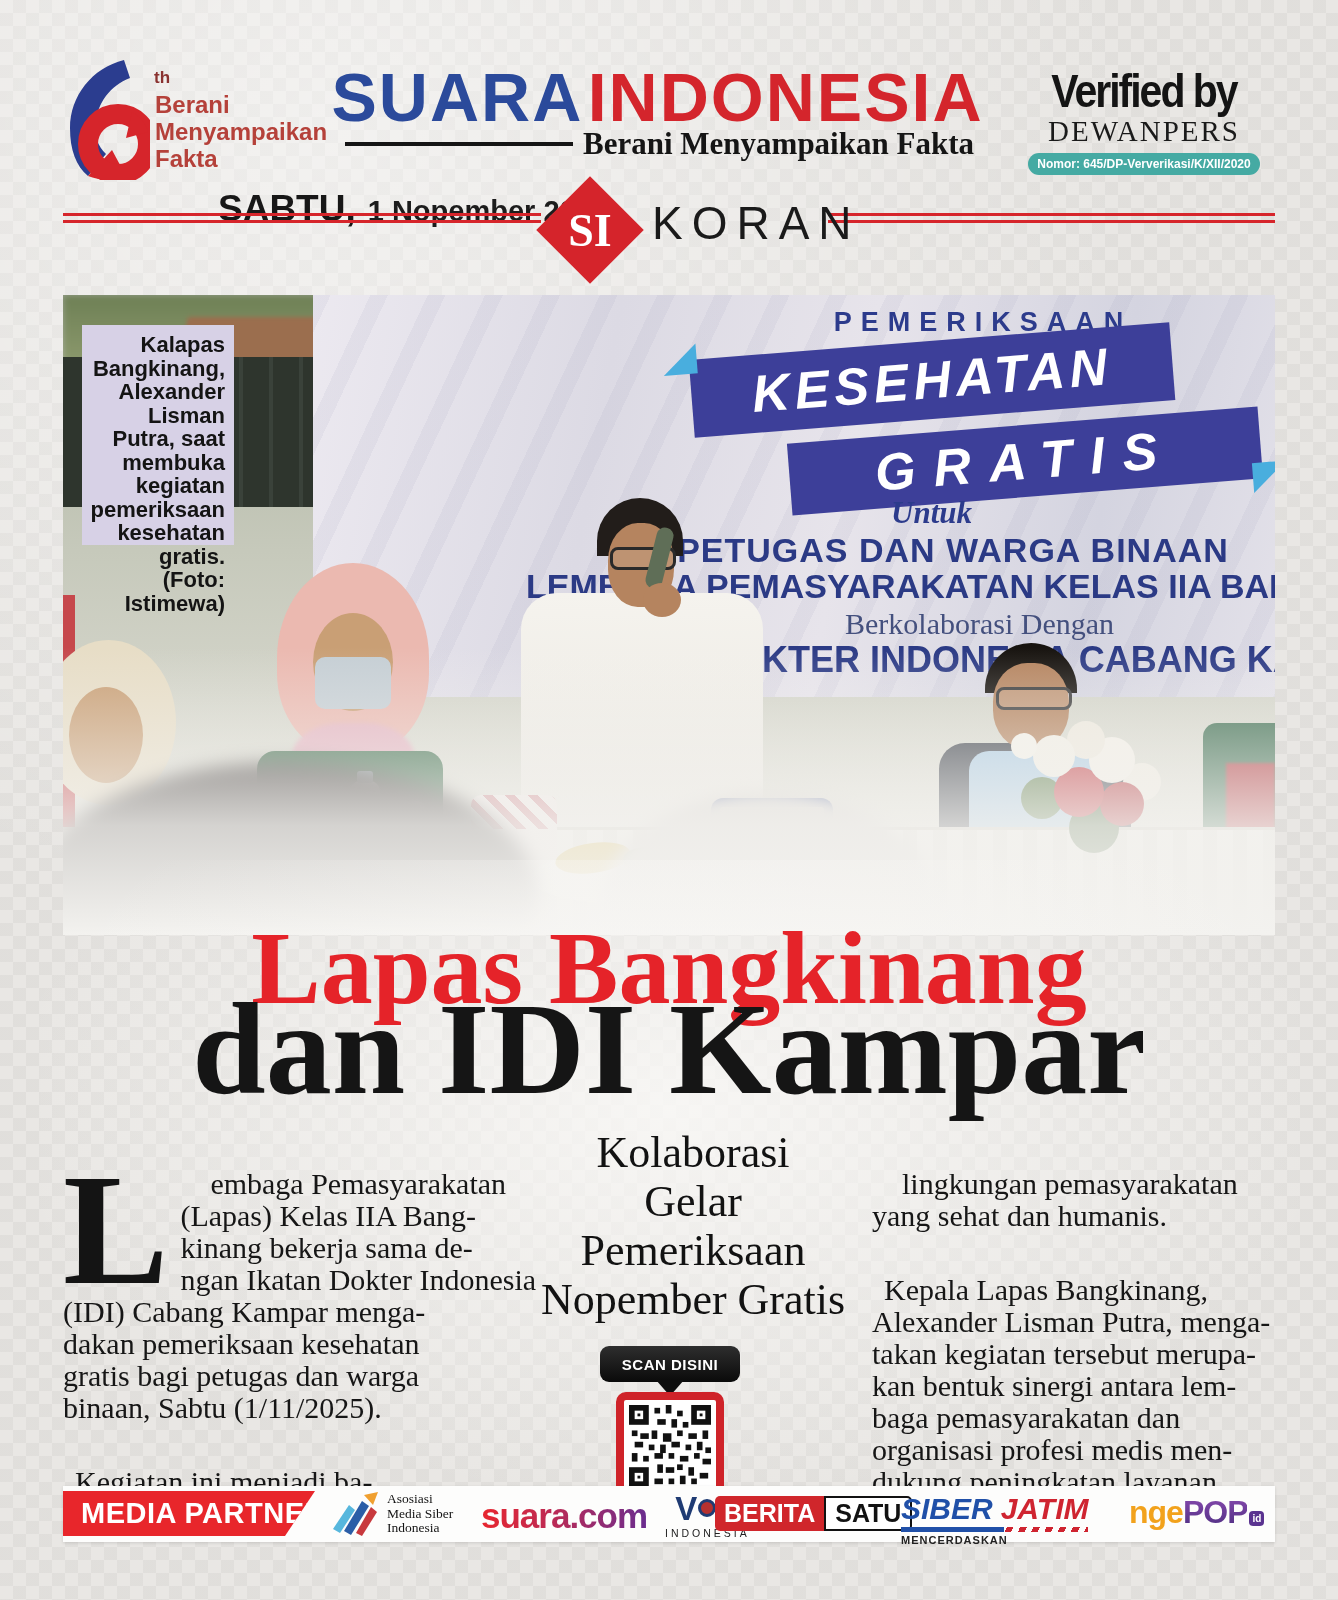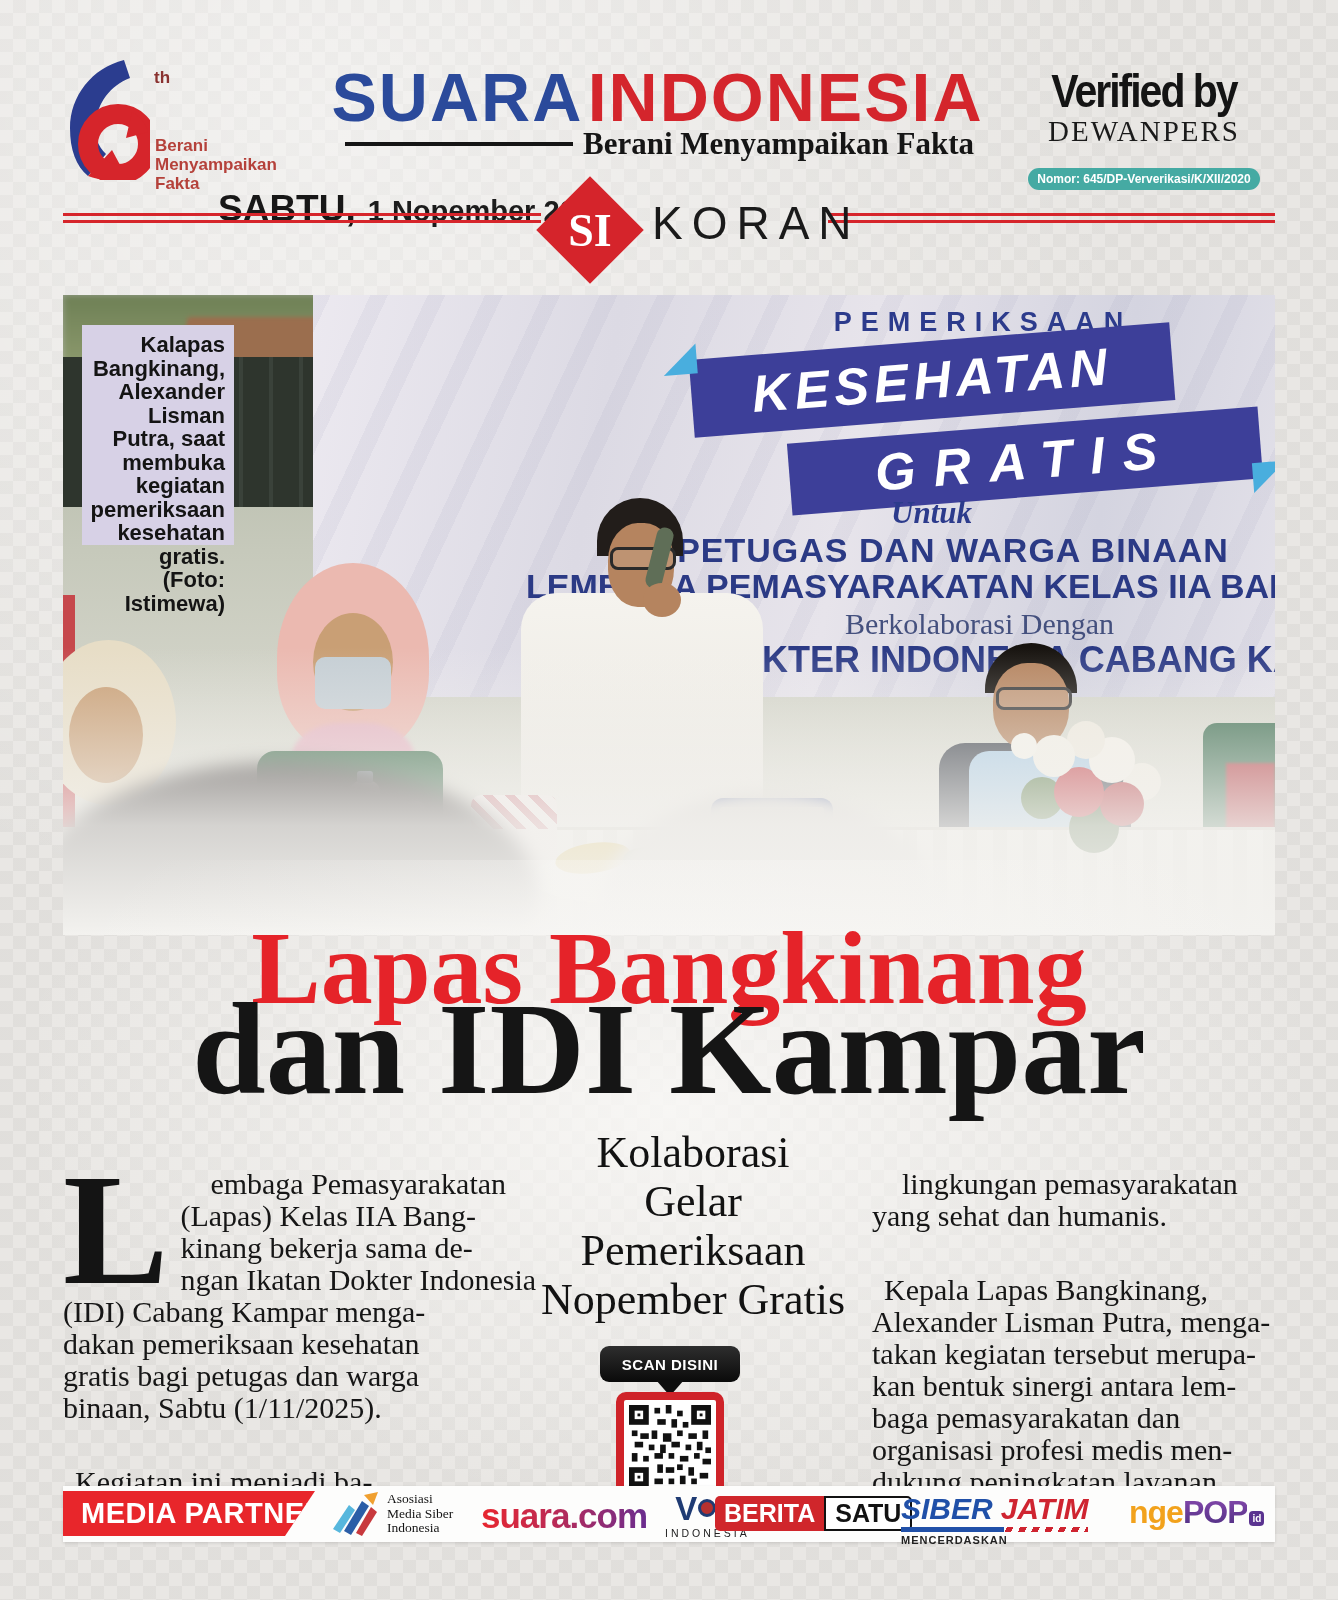--- a/index.html
+++ b/index.html
@@ -8,31 +8,31 @@
     background:
       radial-gradient(circle at 25% 8%, rgba(255,255,255,.45), transparent 45%),
       repeating-conic-gradient(rgba(203,200,196,.28) 0% 25%, rgba(236,234,231,0) 0% 50%) 0 0/26px 26px,
       #e9e7e4;}
   .abs{position:absolute;}
 
   
   .six-wrap{left:62px;top:58px;width:240px;height:130px;}
   .six-num{position:absolute;left:0;top:0;}
   .six-th{position:absolute;left:92px;top:10px;font-size:17px;font-weight:bold;color:#8a3230;}
-  .six-tag{position:absolute;left:93px;top:34px;font-size:17px;line-height:1.12;font-weight:bold;color:#b5413a;white-space:pre-line;margin-top:44px;}
+  .six-tag{position:absolute;left:93px;top:34px;font-size:24px;line-height:1.12;font-weight:bold;color:#b5413a;white-space:pre-line;}
   .masthead{left:325px;top:58px;width:665px;text-align:center;white-space:nowrap;}
   .masthead .t{font-size:68px;font-weight:bold;letter-spacing:2px;}
   .mast-w1{color:#2b4a9b;} .mast-w2{color:#d4252c;}
   .mast-row{left:340px;top:126px;width:650px;height:36px;}
   .mast-rule{position:absolute;left:5px;top:16px;width:228px;height:4px;background:#151515;}
   .mast-tag{position:absolute;left:243px;top:0px;font-family:"Liberation Serif",serif;font-weight:bold;font-size:31px;color:#151515;white-space:nowrap;}
   .verified{left:1028px;top:66px;width:232px;text-align:center;}
   .ver-title{font-weight:bold;font-size:41px;letter-spacing:-2px;color:#141414;transform:scaleY(1.12);transform-origin:top;}
   .ver-org{font-family:"Liberation Serif",serif;font-size:29px;letter-spacing:2px;color:#1a1a1a;margin-top:2px;}
-  .ver-badge{margin-top:20px;background:#45aaa3;border-radius:12px;color:#fff;font-weight:bold;font-size:12px;padding:4px 2px;white-space:nowrap;}
+  .ver-badge{margin-top:5px;background:#45aaa3;border-radius:12px;color:#fff;font-weight:bold;font-size:12px;padding:4px 2px;white-space:nowrap;}
 
   
   .dateline{left:218px;top:188px;white-space:nowrap;}
   .dl-day{font-size:37px;font-weight:bold;color:#171717;}
   .dl-date{font-size:29px;font-weight:bold;color:#1c1c1c;margin-left:12px;}
   .redline{height:4px;border-top:3px solid #d6252b;border-bottom:3px solid #d6252b;}
   .rl-left{left:63px;top:213px;width:478px;}
   .rl-right{left:828px;top:213px;width:447px;}
   .si-diamond{left:552px;top:192px;width:76px;height:76px;background:#d5242b;transform:rotate(45deg);}
   .si-label{position:absolute;left:0;top:0;width:76px;height:76px;display:flex;align-items:center;justify-content:center;

